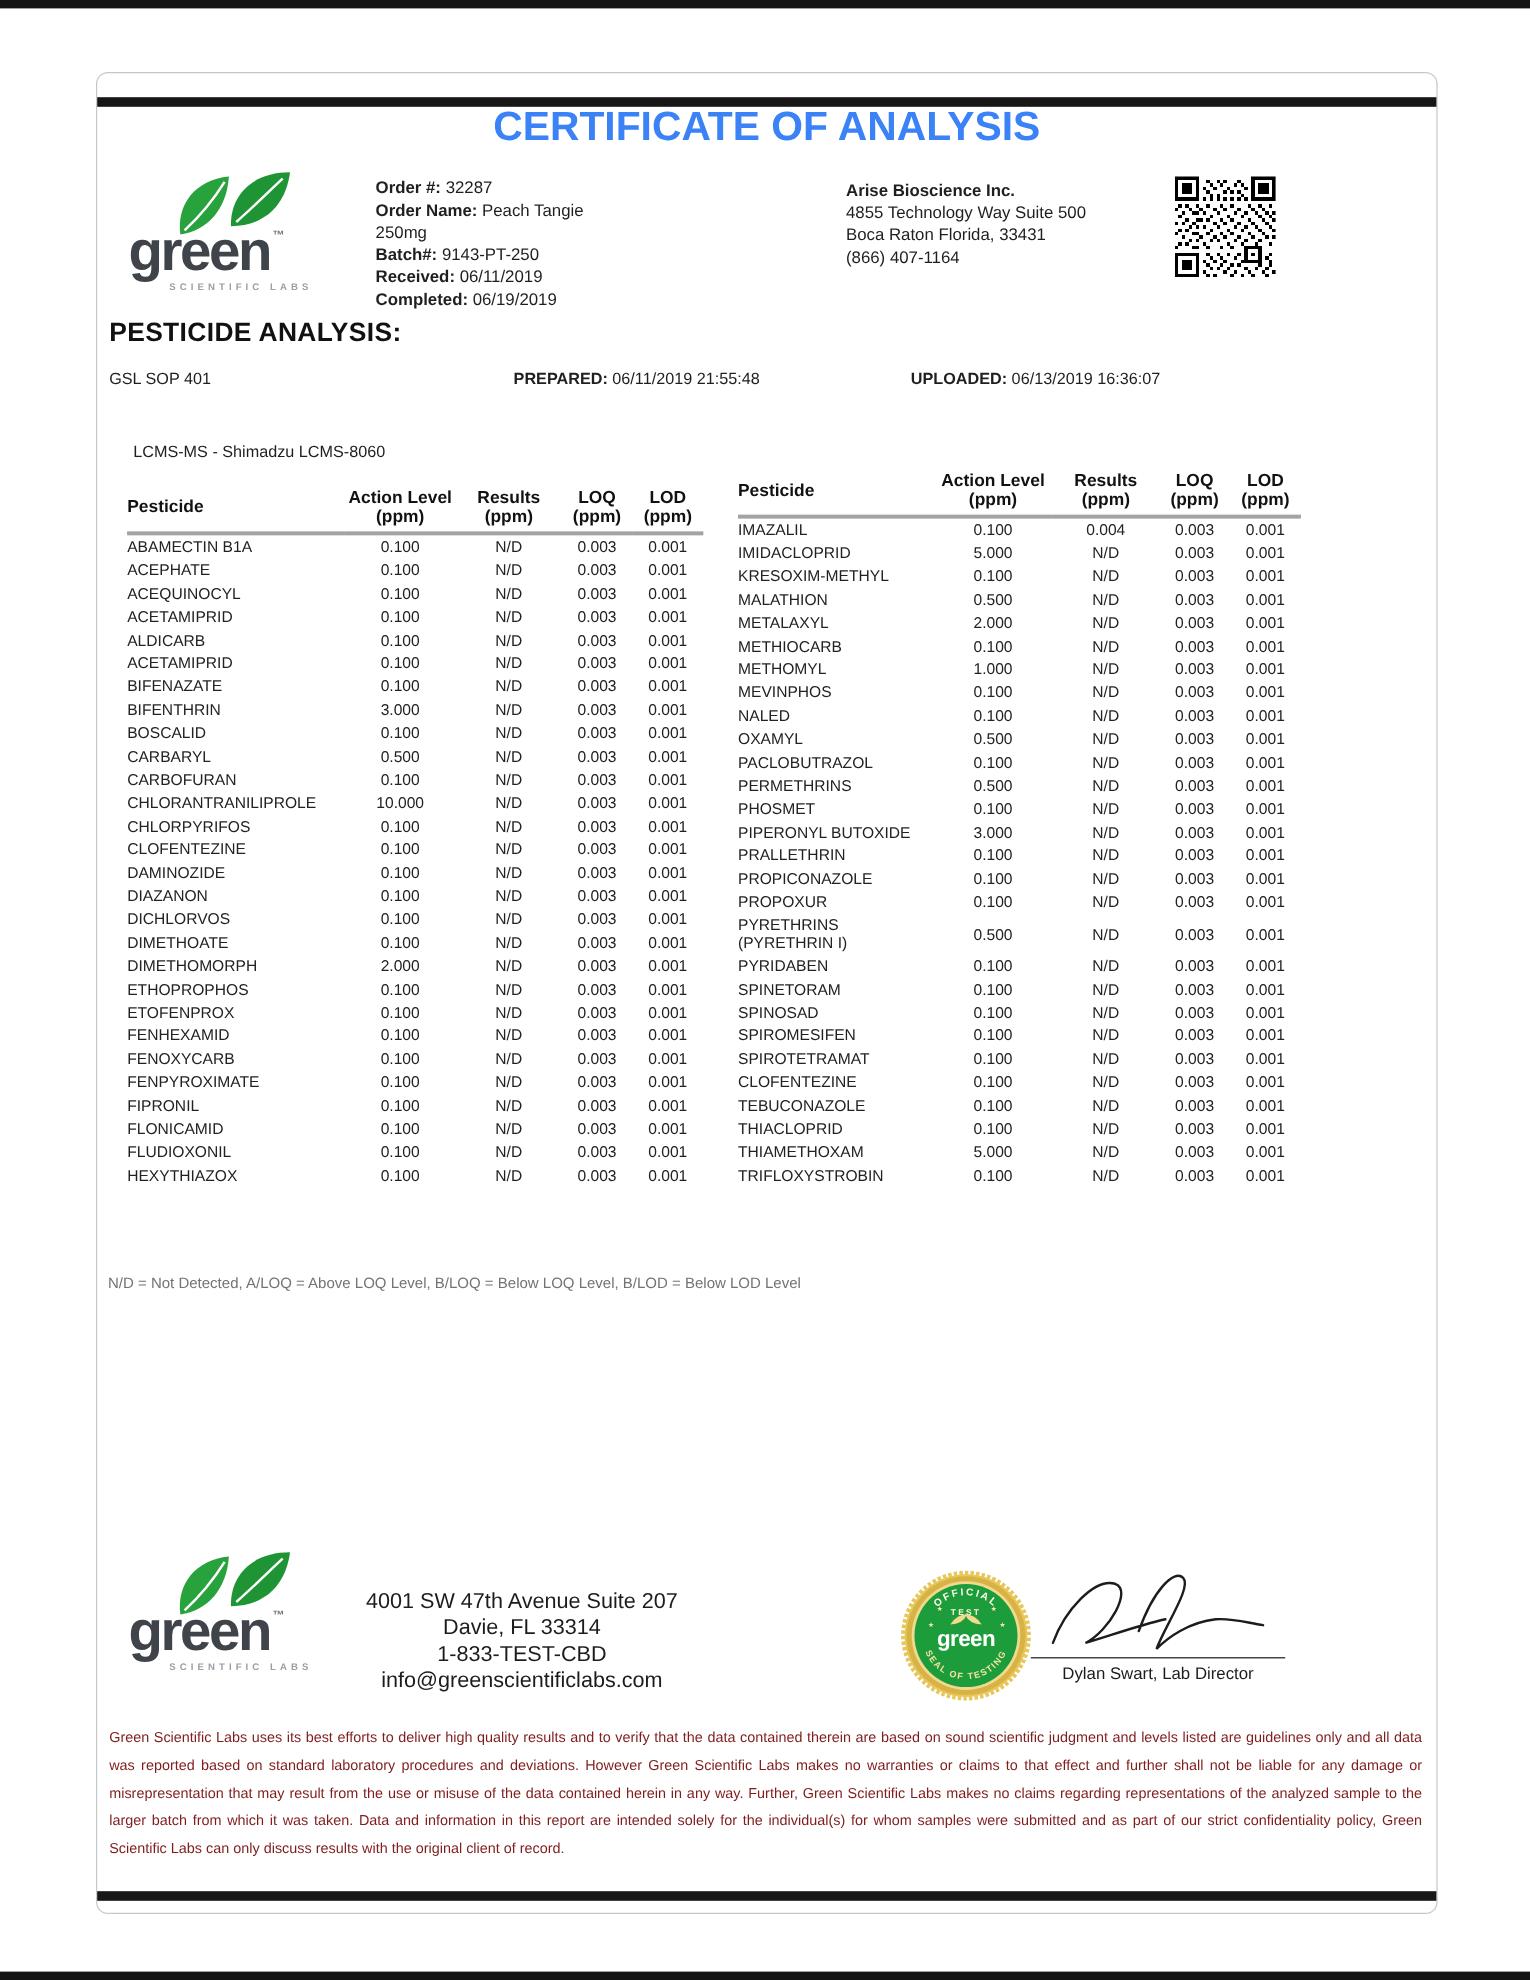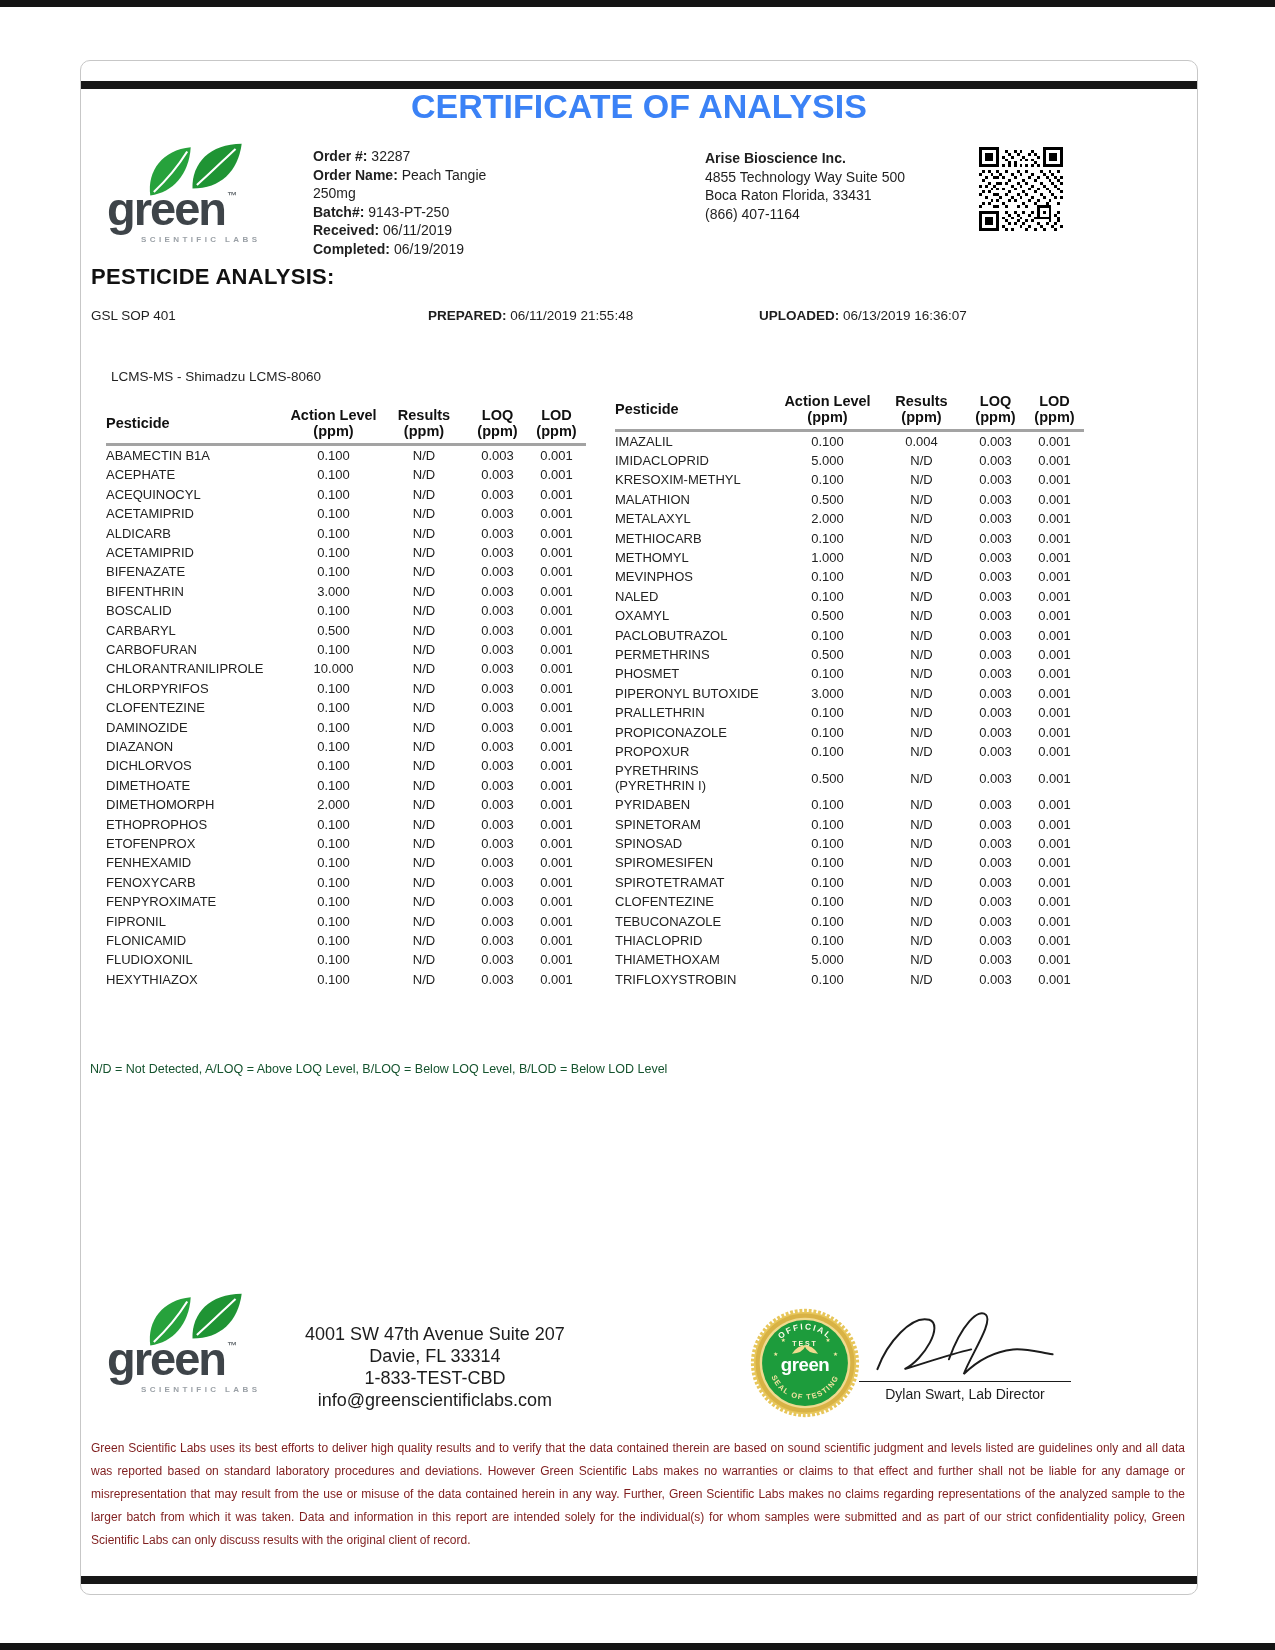--- a/index.html
+++ b/index.html
@@ -43,21 +43,21 @@
   
   .tables-wrap{position:absolute;left:25px;top:330px;display:flex;gap:29px;align-items:flex-end;}
   table{border-collapse:collapse;table-layout:fixed;}
   th{font-size:14.5px;font-weight:bold;text-align:center;vertical-align:middle;padding:2px 0 4px;line-height:16px;border-bottom:3px solid #a3a3a3;color:#111;}
   th.col-name{text-align:left;}
   td{font-size:13px;line-height:14.4px;padding:2.5px 0;text-align:center;color:#222;vertical-align:middle;word-wrap:break-word;}
   td.col-name{text-align:left;padding-right:4px;}
   .tbl-left .w-name{width:181px;}.tbl-left .w-action{width:93px;}.tbl-left .w-result{width:88px;}.tbl-left .w-loq{width:59px;}.tbl-left .w-lod{width:59px;}
   .tbl-right .w-name{width:163px;}.tbl-right .w-action{width:99px;}.tbl-right .w-result{width:89px;}.tbl-right .w-loq{width:59px;}.tbl-right .w-lod{width:59px;}
 
-  .footnote{position:absolute;left:9px;top:1001px;font-size:12.5px;color:#14532d;}
+  .footnote{position:absolute;left:9px;top:1001px;font-size:12.5px;color:#737373;}
 
   
   .address-block{position:absolute;left:224px;top:1262px;font-size:18px;line-height:22px;color:#1c1c1c;text-align:center;}
   .seal-wrap{position:absolute;left:668px;top:1246px;width:112px;height:112px;}
   .seal-svg{width:112px;height:112px;}
   .seal-arc{font-size:9px;font-weight:bold;fill:#fdfbe8;letter-spacing:2px;}
   .seal-test{font-size:7.5px;font-weight:bold;fill:#fdf6d8;letter-spacing:2px;}
   .seal-brand{font-size:20px;font-weight:bold;fill:#ffffff;letter-spacing:-0.5px;}
   .seal-arc-b{font-size:8px;font-weight:bold;fill:#f3e3a0;letter-spacing:1.4px;}
   .seal-star{font-size:6px;fill:#f7eaa6;}

